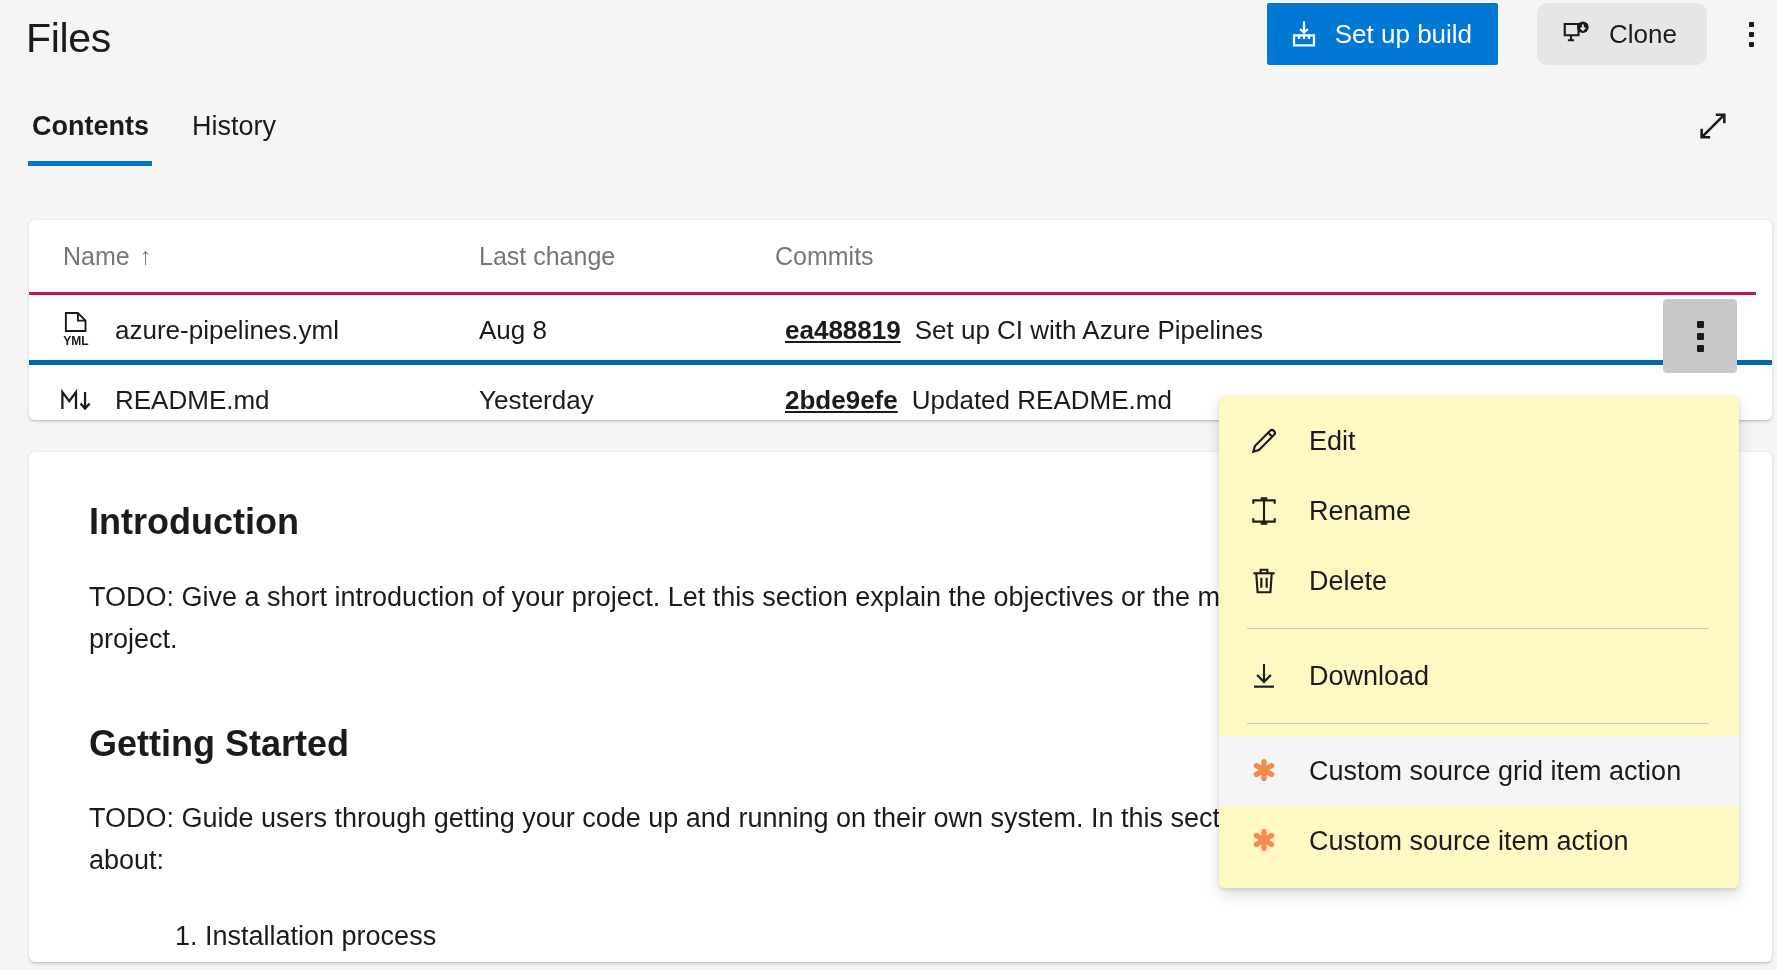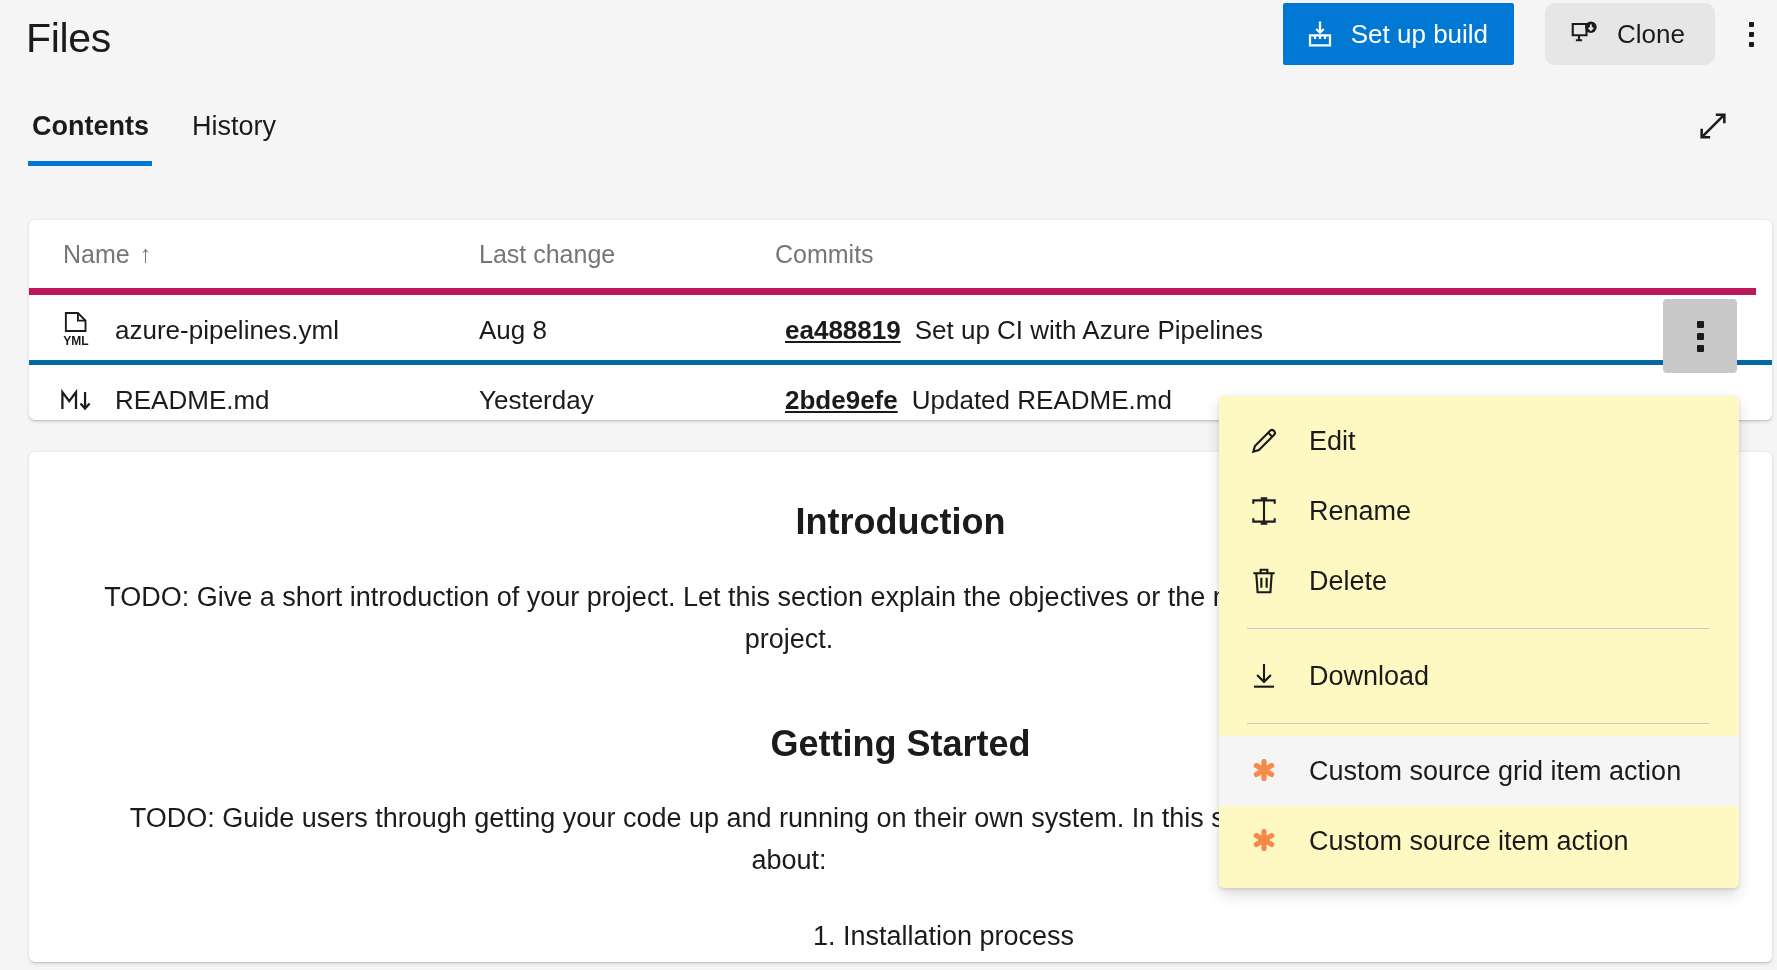--- a/index.html
+++ b/index.html
@@ -18,21 +18,21 @@
   .header {
     position: absolute; left: 0; top: 0; width: 1777px; height: 92px;
   }
   .page-title {
     position: absolute; left: 14px; top: 12px;
     font-size: 41px; font-weight: 400; letter-spacing: -0.3px;
     color: #1b1b1b; line-height: 52px;
   }
   .header-actions {
     position: absolute; right: 12px; top: 3px;
-    display: flex; align-items: flex-start; gap: 0px;
+    display: flex; align-items: flex-start; gap: 8px;
   }
   .btn-primary {
     display: flex; align-items: center; gap: 16px;
     background: #0078d4; color: #ffffff;
     border: none; height: 62px; padding: 0 26px 0 22px;
     font-size: 26px; font-family: "Liberation Sans", sans-serif;
     cursor: pointer; border-radius: 2px;
   }
   .btn-secondary {
     display: flex; align-items: center; gap: 18px;
@@ -71,21 +71,21 @@
   }
 
   
   .card {
     position: absolute; background: #ffffff; border-radius: 6px;
     box-shadow: 0 1.6px 3.6px rgba(0,0,0,0.13), 0 0.3px 0.9px rgba(0,0,0,0.10);
   }
   .files-card { left: 17px; top: 220px; width: 1743px; height: 200px; }
   .grid-header {
     position: absolute; left: 0; top: 0; right: 16px; height: 75px;
-    border-bottom: 7px solid #be185d;
+    border-bottom: 3px solid #be185d;
     display: flex; align-items: center;
   }
   .col-name   { position: absolute; left: 34px; }
   .col-change { position: absolute; left: 450px; }
   .col-commit { position: absolute; left: 746px; }
   .grid-header .hcell {
     font-size: 25px; color: #767676; display: flex; align-items: center; gap: 10px;
   }
   .sort-arrow { font-size: 24px; color: #767676; line-height: 1; }
 
@@ -111,21 +111,20 @@
     position: absolute; right: 35px; top: 4px; width: 74px; height: 74px;
     background: #c8c8c8; border: none; border-radius: 4px; cursor: pointer;
     display: flex; align-items: center; justify-content: center;
   }
   .row-kebab .kebab-dots i { width: 7px; height: 7px; }
 
   
   .readme-card {
     left: 17px; top: 452px; width: 1743px; height: 510px;
     overflow: hidden;
-    text-align: center;
   }
   .readme-inner { padding: 50px 60px 0 60px; }
   .readme-inner h2 {
     font-size: 36px; font-weight: bold; margin: 0 0 34px 0; line-height: 1.1;
     color: #1b1b1b;
   }
   .readme-inner h2.second { margin-top: 64px; }
   .readme-inner p {
     font-size: 27px; line-height: 42px; margin: 0; color: #1b1b1b;
     max-width: 1400px;

